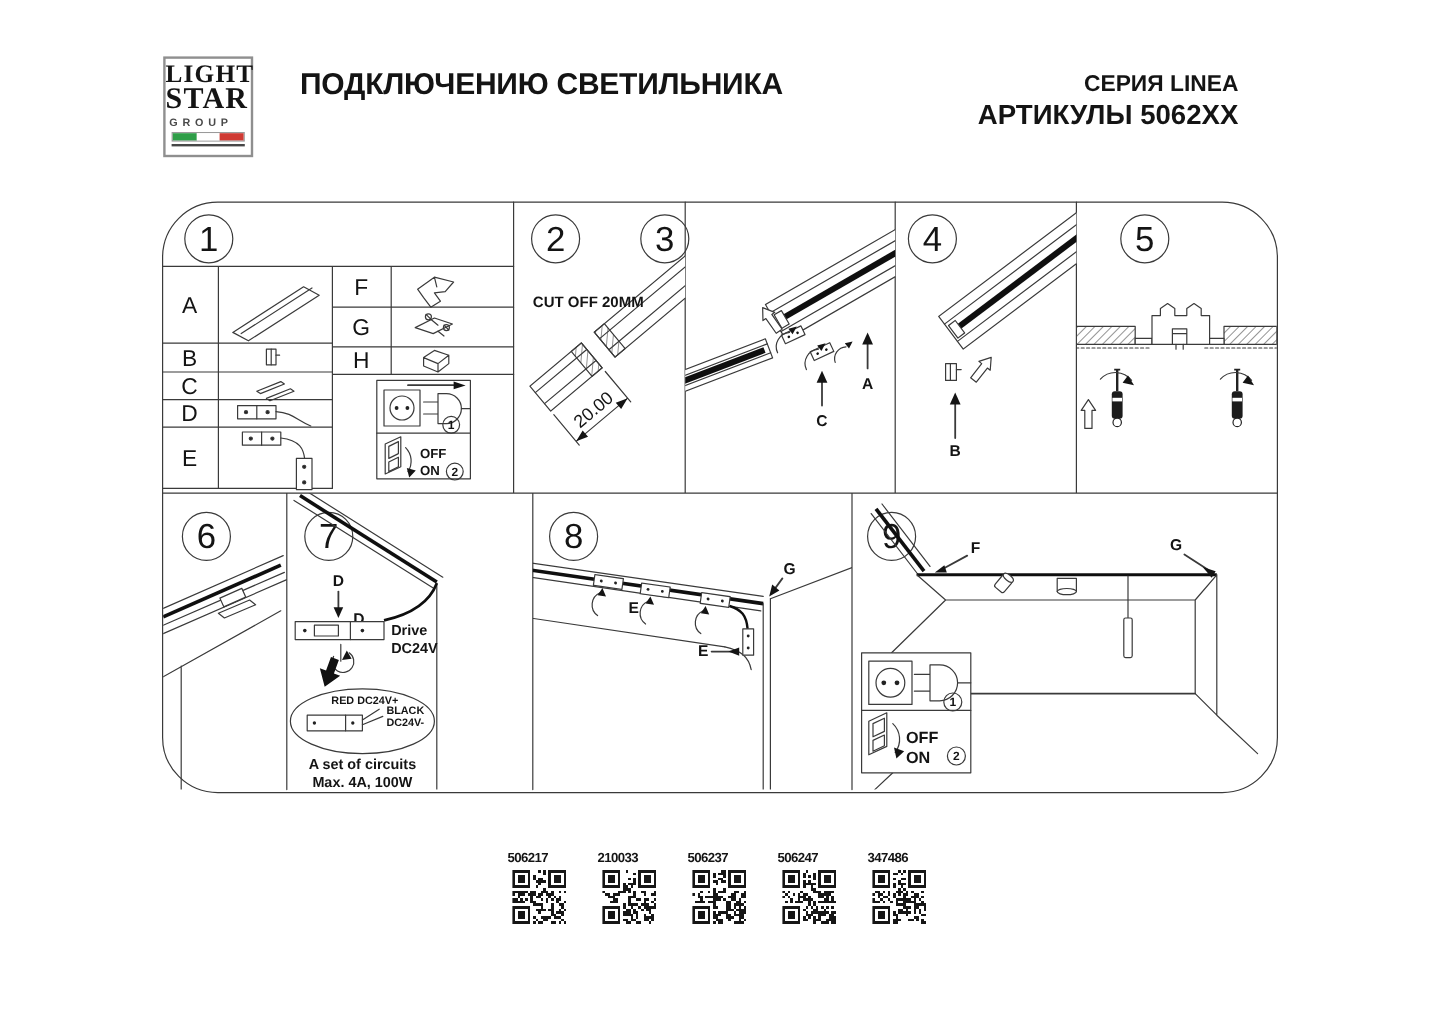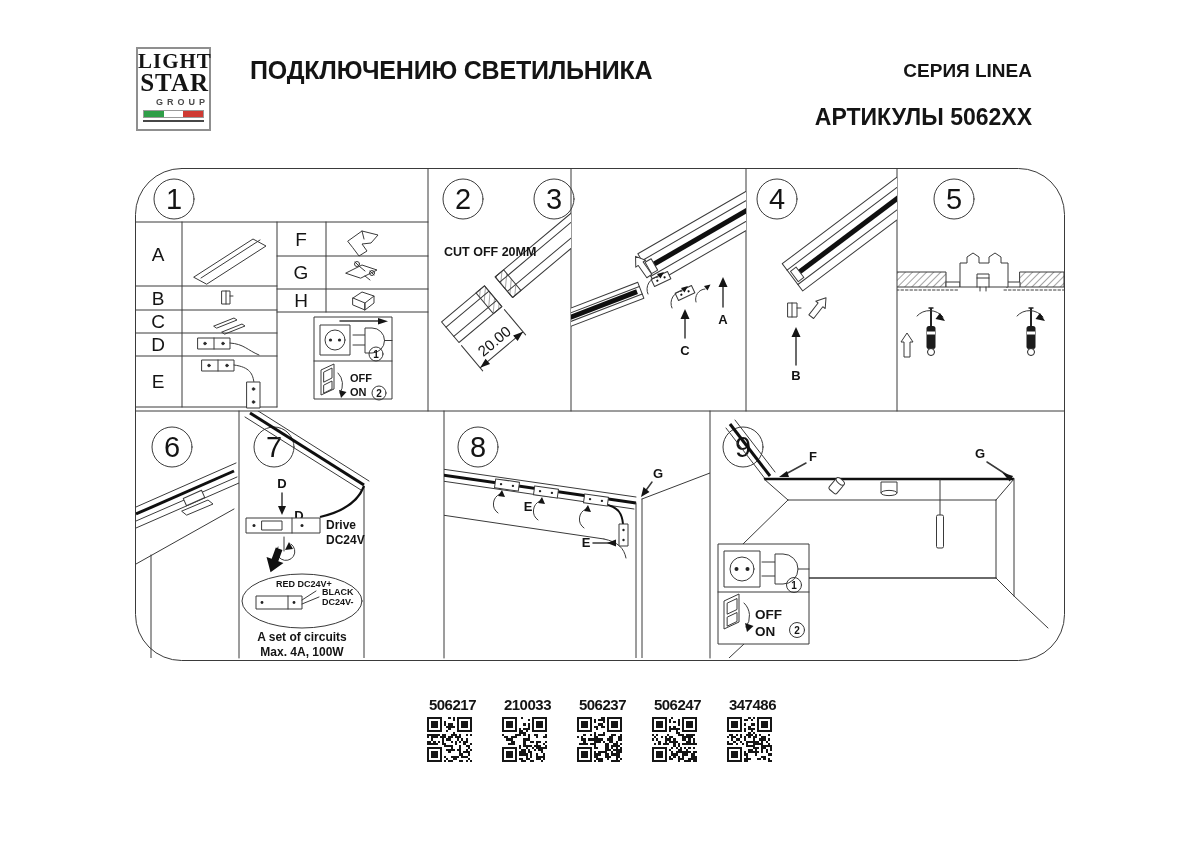--- a/index.html
+++ b/index.html
@@ -1,54 +1,54 @@
 <!DOCTYPE html>
 <html><head>
 <meta charset="utf-8">
 <style>
   html,body{margin:0;padding:0;background:#fff}
   body{width:1200px;height:849px;position:relative;overflow:hidden;
        font-family:"Liberation Sans",sans-serif;color:#141414}
   
   .logo{position:absolute;left:136px;top:47px;width:71px;height:78px;
-        border:2px solid #8f8f8f;text-align:right;padding-top:2px;background:#fff}
+        border:2px solid #8f8f8f;text-align:left;padding-top:2px;background:#fff}
   .logo-light{font-family:"Liberation Serif",serif;font-weight:bold;font-size:21px;
               line-height:21px;letter-spacing:1px}
   .logo-star{font-family:"Liberation Serif",serif;font-weight:bold;font-size:25px;
              line-height:22px;letter-spacing:1px}
   .logo-group{font-size:9px;letter-spacing:4px;color:#4a4a4a;margin:3px 0 3px 3px;font-weight:bold}
   .flag{display:flex;height:6px;margin:0 5px;border:1px solid #9a9a9a}
   .flag>div{flex:1}
   .flag-green{background:#2f9e48}.flag-white{background:#ffffff}.flag-red{background:#cf3a33}
   .flag-underline{height:2px;background:#474747;margin:2px 5px 0}
   .title{position:absolute;left:250px;top:56px;font-size:25px;font-weight:bold;
          line-height:28px;letter-spacing:-0.2px}
   .series-block{position:absolute;left:640px;top:60px;width:392px;text-align:right}
   .series{font-size:19px;font-weight:bold}
-  .articles{font-size:23px;font-weight:bold;margin-top:22px}
+  .articles{font-size:23px;font-weight:bold;margin-top:0}
   
   svg.card{position:absolute;left:134px;top:166px;font-family:"Liberation Sans",sans-serif}
   .ln{fill:none;stroke:#3a3a3a;stroke-width:1;stroke-linecap:round;stroke-linejoin:round}
   .fw{fill:#fff;stroke:#3a3a3a;stroke-width:1;stroke-linejoin:round}
   .thk{fill:none;stroke:#0f0f0f;stroke-width:3}
   .s15{stroke-width:1.5}
   text{fill:#141414}
   .num{font-size:29px;text-anchor:middle}
   .letter{font-size:19px;text-anchor:middle}
   .lbl{font-size:13px;font-weight:bold;text-anchor:middle}
   .sm{font-size:12px;font-weight:bold}
   .tiny{font-size:9px;font-weight:bold}
   .cnum{font-size:10px;font-weight:bold;text-anchor:middle}
   .dim{font-size:15px;text-anchor:middle}
   .note{font-size:12.5px;font-weight:bold}
   
   .qr-row{position:absolute;left:427px;top:692px;display:flex;gap:30px}
   .qr-item{width:45px;text-align:center}
-  .qr-label{font-size:15px;font-weight:bold;letter-spacing:-0.5px;white-space:nowrap;
-            margin:4px -4px 4px;text-align:right}
+  .qr-label{font-size:11px;font-weight:bold;letter-spacing:-0.5px;white-space:nowrap;
+            margin:17px -4px 4px;text-align:left}
 </style>
 </head>
 <body>
 
 <div class="logo">
   <div class="logo-light">LIGHT</div>
   <div class="logo-star">STAR</div>
   <div class="logo-group">GROUP</div>
   <div class="flag">
     <div class="flag-green"></div>

